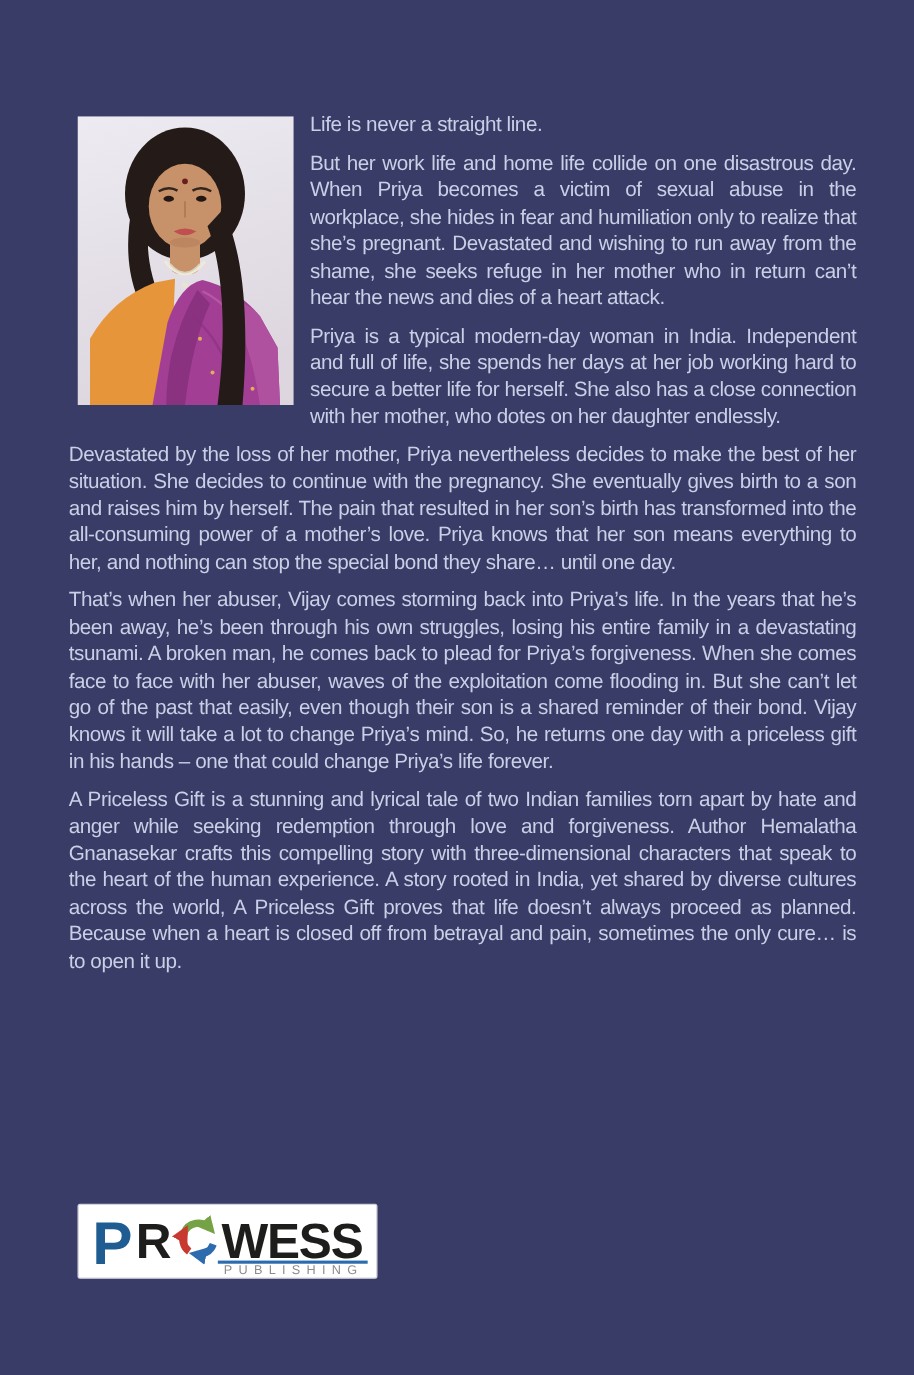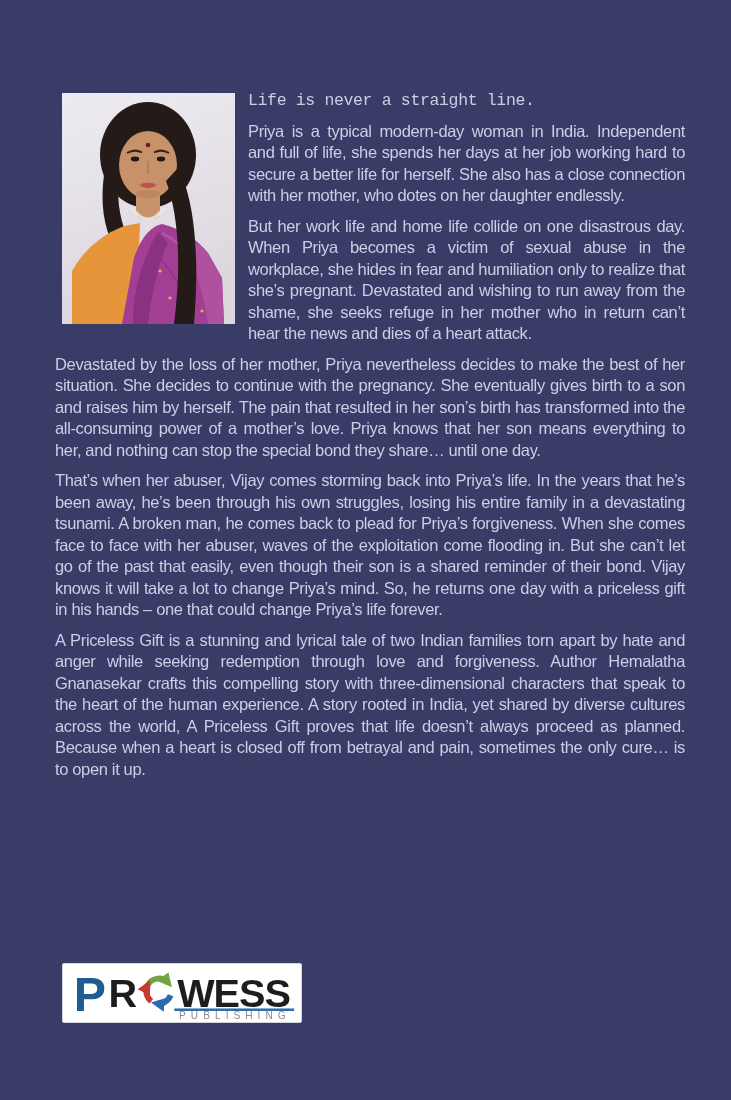--- a/index.html
+++ b/index.html
@@ -26,21 +26,21 @@
   }
   .photo svg { display: block; }
   .content p {
     margin: 0 0 9px 0;
     font-size: 16.5px;
     line-height: 21.5px;
     letter-spacing: -0.35px;
     color: #c9cfe5;
     text-align: justify;
   }
-  .content p.first { text-align: left; font-family: Liberation Mono, monospace; }
+  .content p.first { text-align: left; }
   .logo-box {
     position: absolute;
     left: 62px; top: 963px;
     width: 240px; height: 60px;
     background: #ffffff;
     border: 1px solid #d3d3dc;
     border-radius: 2px;
     box-sizing: border-box;
   }
   .logo-box svg { display: block; }
@@ -114,22 +114,22 @@
 
         <g>
           <path d="M70,116 Q86,136 102,116" stroke="#efe9d8" stroke-width="2.6" fill="none"></path>
           <path d="M74,118 Q86,132 98,118" stroke="#d8d1bc" stroke-width="1.4" fill="none"></path>
           <circle cx="86" cy="135" r="2.2" fill="#e9e3d0"></circle>
         </g>
       </svg>
     </div>
 
     <p class="first">Life is never a straight line.</p>
+    <p>But her work life and home life collide on one disastrous day. When Priya becomes a victim of sexual abuse in the workplace, she hides in fear and humiliation only to realize that she’s pregnant. Devastated and wishing to run away from the shame, she seeks refuge in her mother who in return can’t hear the news and dies of a heart attack.</p>
     <p>Priya is a typical modern-day woman in India. Independent and full of life, she spends her days at her job working hard to secure a better life for herself. She also has a close connection with her mother, who dotes on her daughter endlessly.</p>
-    <p>But her work life and home life collide on one disastrous day. When Priya becomes a victim of sexual abuse in the workplace, she hides in fear and humiliation only to realize that she’s pregnant. Devastated and wishing to run away from the shame, she seeks refuge in her mother who in return can’t hear the news and dies of a heart attack.</p>
     <p>Devastated by the loss of her mother, Priya nevertheless decides to make the best of her situation. She decides to continue with the pregnancy. She eventually gives birth to a son and raises him by herself. The pain that resulted in her son’s birth has transformed into the all-consuming power of a mother’s love. Priya knows that her son means everything to her, and nothing can stop the special bond they share… until one day.</p>
     <p>That’s when her abuser, Vijay comes storming back into Priya’s life. In the years that he’s been away, he’s been through his own struggles, losing his entire family in a devastating tsunami. A broken man, he comes back to plead for Priya’s forgiveness. When she comes face to face with her abuser, waves of the exploitation come flooding in. But she can’t let go of the past that easily, even though their son is a shared reminder of their bond. Vijay knows it will take a lot to change Priya’s mind. So, he returns one day with a priceless gift in his hands – one that could change Priya’s life forever.</p>
     <p>A Priceless Gift is a stunning and lyrical tale of two Indian families torn apart by hate and anger while seeking redemption through love and forgiveness. Author Hemalatha Gnanasekar crafts this compelling story with three-dimensional characters that speak to the heart of the human experience. A story rooted in India, yet shared by diverse cultures across the world, A Priceless Gift proves that life doesn’t always proceed as planned. Because when a heart is closed off from betrayal and pain, sometimes the only cure… is to open it up.</p>
   </div>
 
   <div class="logo-box">
     <svg viewBox="0 0 240 60" width="238" height="58">
       <defs>
         <marker id="ah-g" viewBox="0 0 10 10" refX="6" refY="5" markerWidth="2.4" markerHeight="2.4" orient="auto">
           <path d="M0,0 L10,5 L0,10 z" fill="#74a244"></path>

